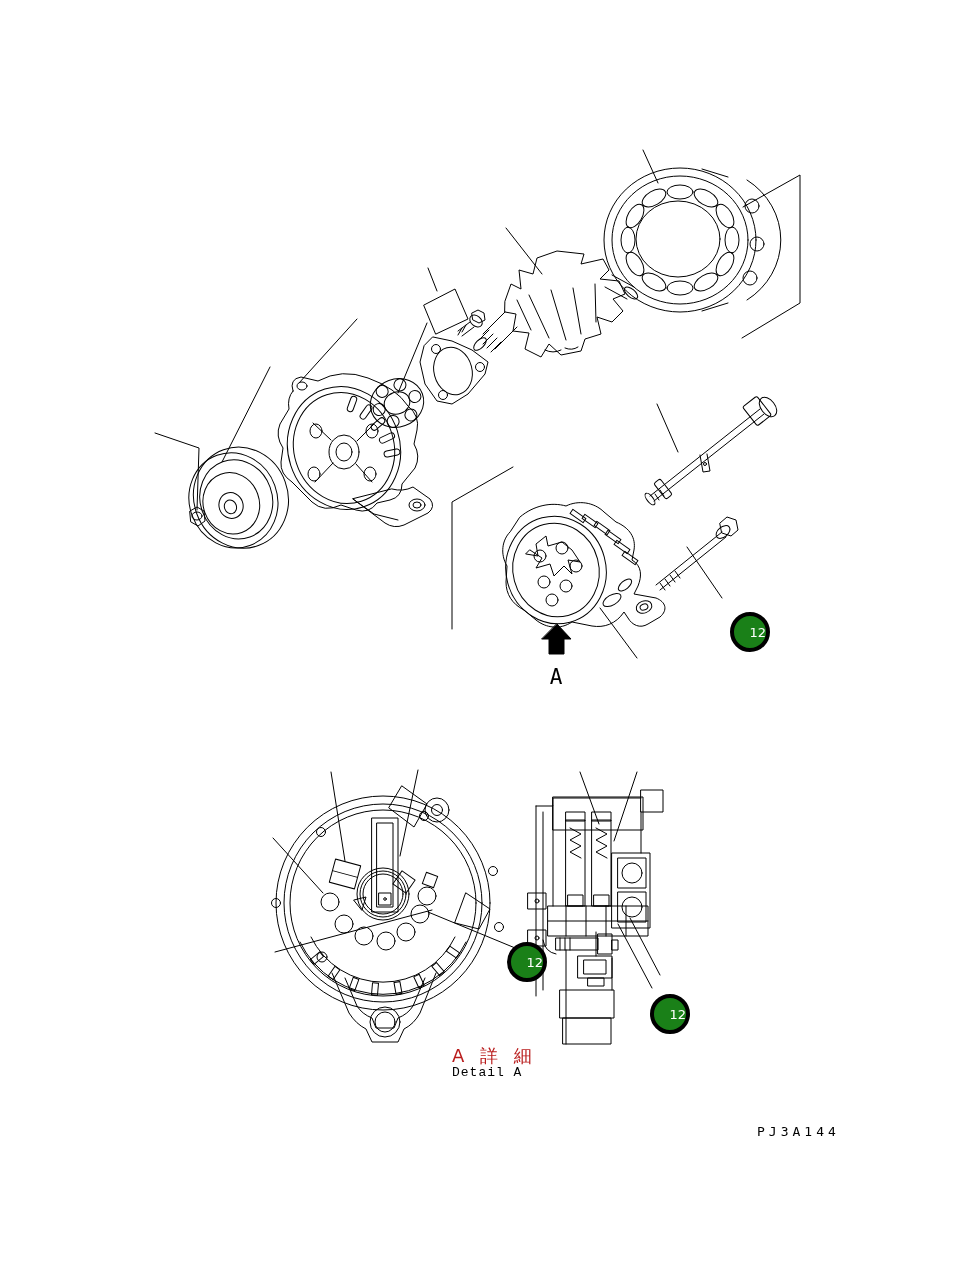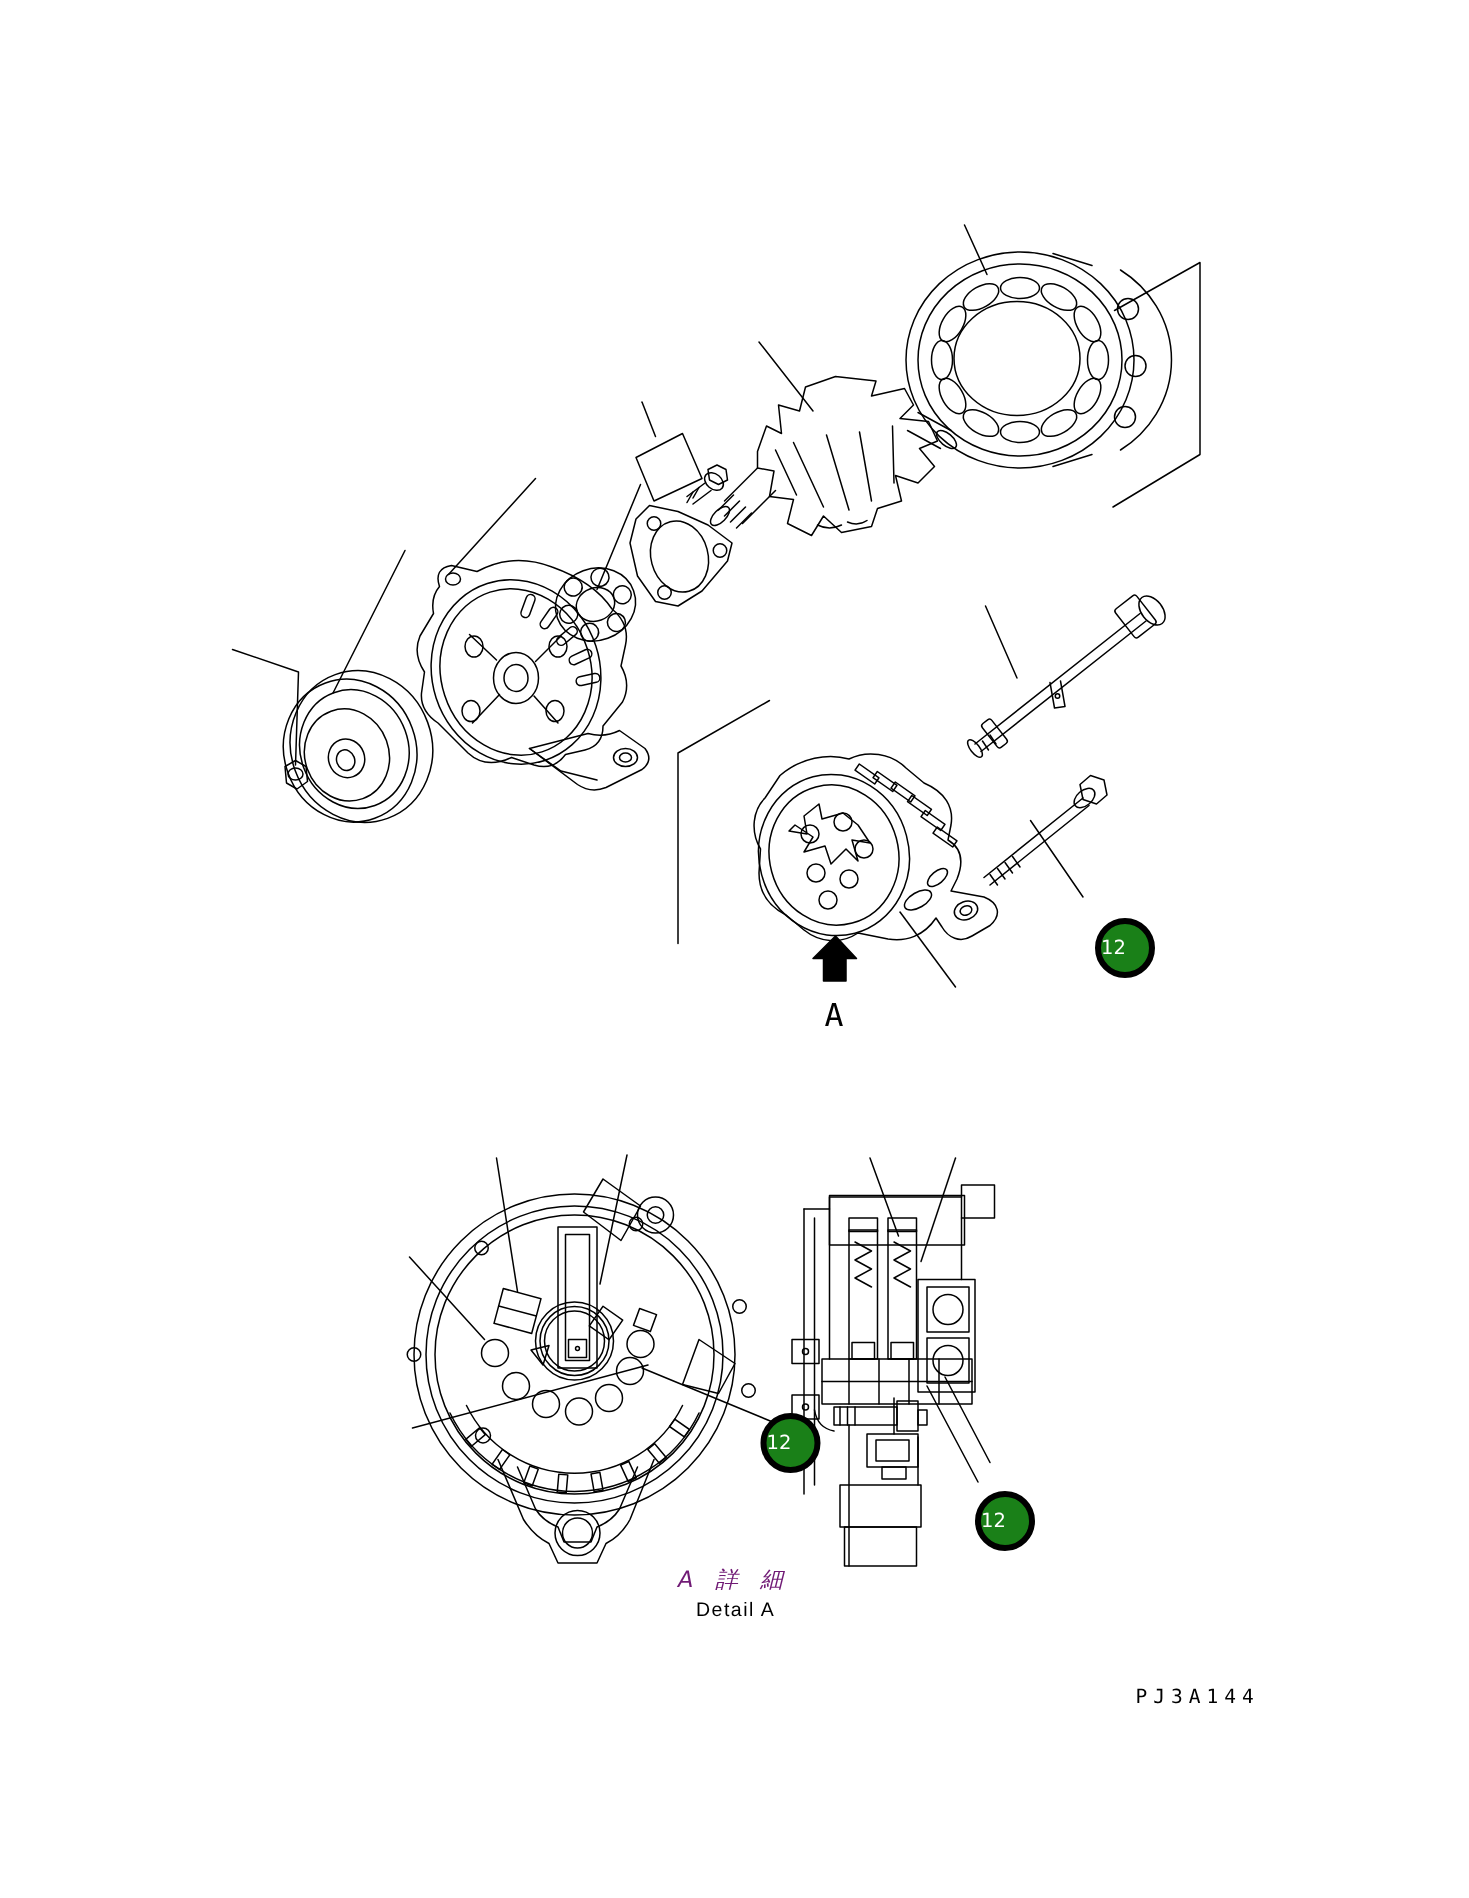--- a/index.html
+++ b/index.html
@@ -1,26 +1,26 @@
 <!DOCTYPE html>
 <html><head>
 <meta charset="utf-8">
 <style>
   html,body{margin:0;padding:0;background:#fff;}
   .stage{position:relative;width:979px;height:1265px;background:#fff;overflow:hidden;
          font-family:"DejaVu Sans","Liberation Sans",sans-serif;}
   .stage svg{position:absolute;left:0;top:0;}
   .badge{position:absolute;width:40px;height:40px;border:4px solid #000;border-radius:50%;
-         background:#1a8018;box-sizing:border-box;display:flex;align-items:center;justify-content:flex-start;
+         background:#1a8018;box-sizing:border-box;display:flex;align-items:center;justify-content:flex-end;
          cursor:pointer;}
   .badge span{color:#fff;font-size:13px;font-family:"DejaVu Sans","Liberation Sans",sans-serif;}
-  .cap-jp{position:absolute;left:452px;top:1044px;font-size:15px;letter-spacing:5px;color:#701a75;
-          font-family:"DejaVu Sans","Liberation Sans",sans-serif;white-space:pre;font-style:italic;}
+  .cap-jp{position:absolute;left:452px;top:1044px;font-size:18px;letter-spacing:5px;color:#b91c1c;
+          font-family:"DejaVu Sans","Liberation Sans",sans-serif;white-space:pre;}
   .cap-en{position:absolute;left:452px;top:1065px;font-size:13px;letter-spacing:1px;color:#000;
-          font-family:Liberation Sans, sans-serif;margin-left:12px;}
+          font-family:Liberation Mono, monospace;}
   .dwg-code{position:absolute;left:757px;top:1124px;font-size:13px;letter-spacing:4px;color:#000;
           font-family:"DejaVu Sans Mono","Liberation Mono",monospace;}
 </style>
 </head>
 <body>
 
 <div class="stage">
 
 <svg width="979" height="1265" viewBox="0 0 979 1265">
   <g stroke="#000" fill="none" stroke-width="1" stroke-linejoin="round" stroke-linecap="round">

